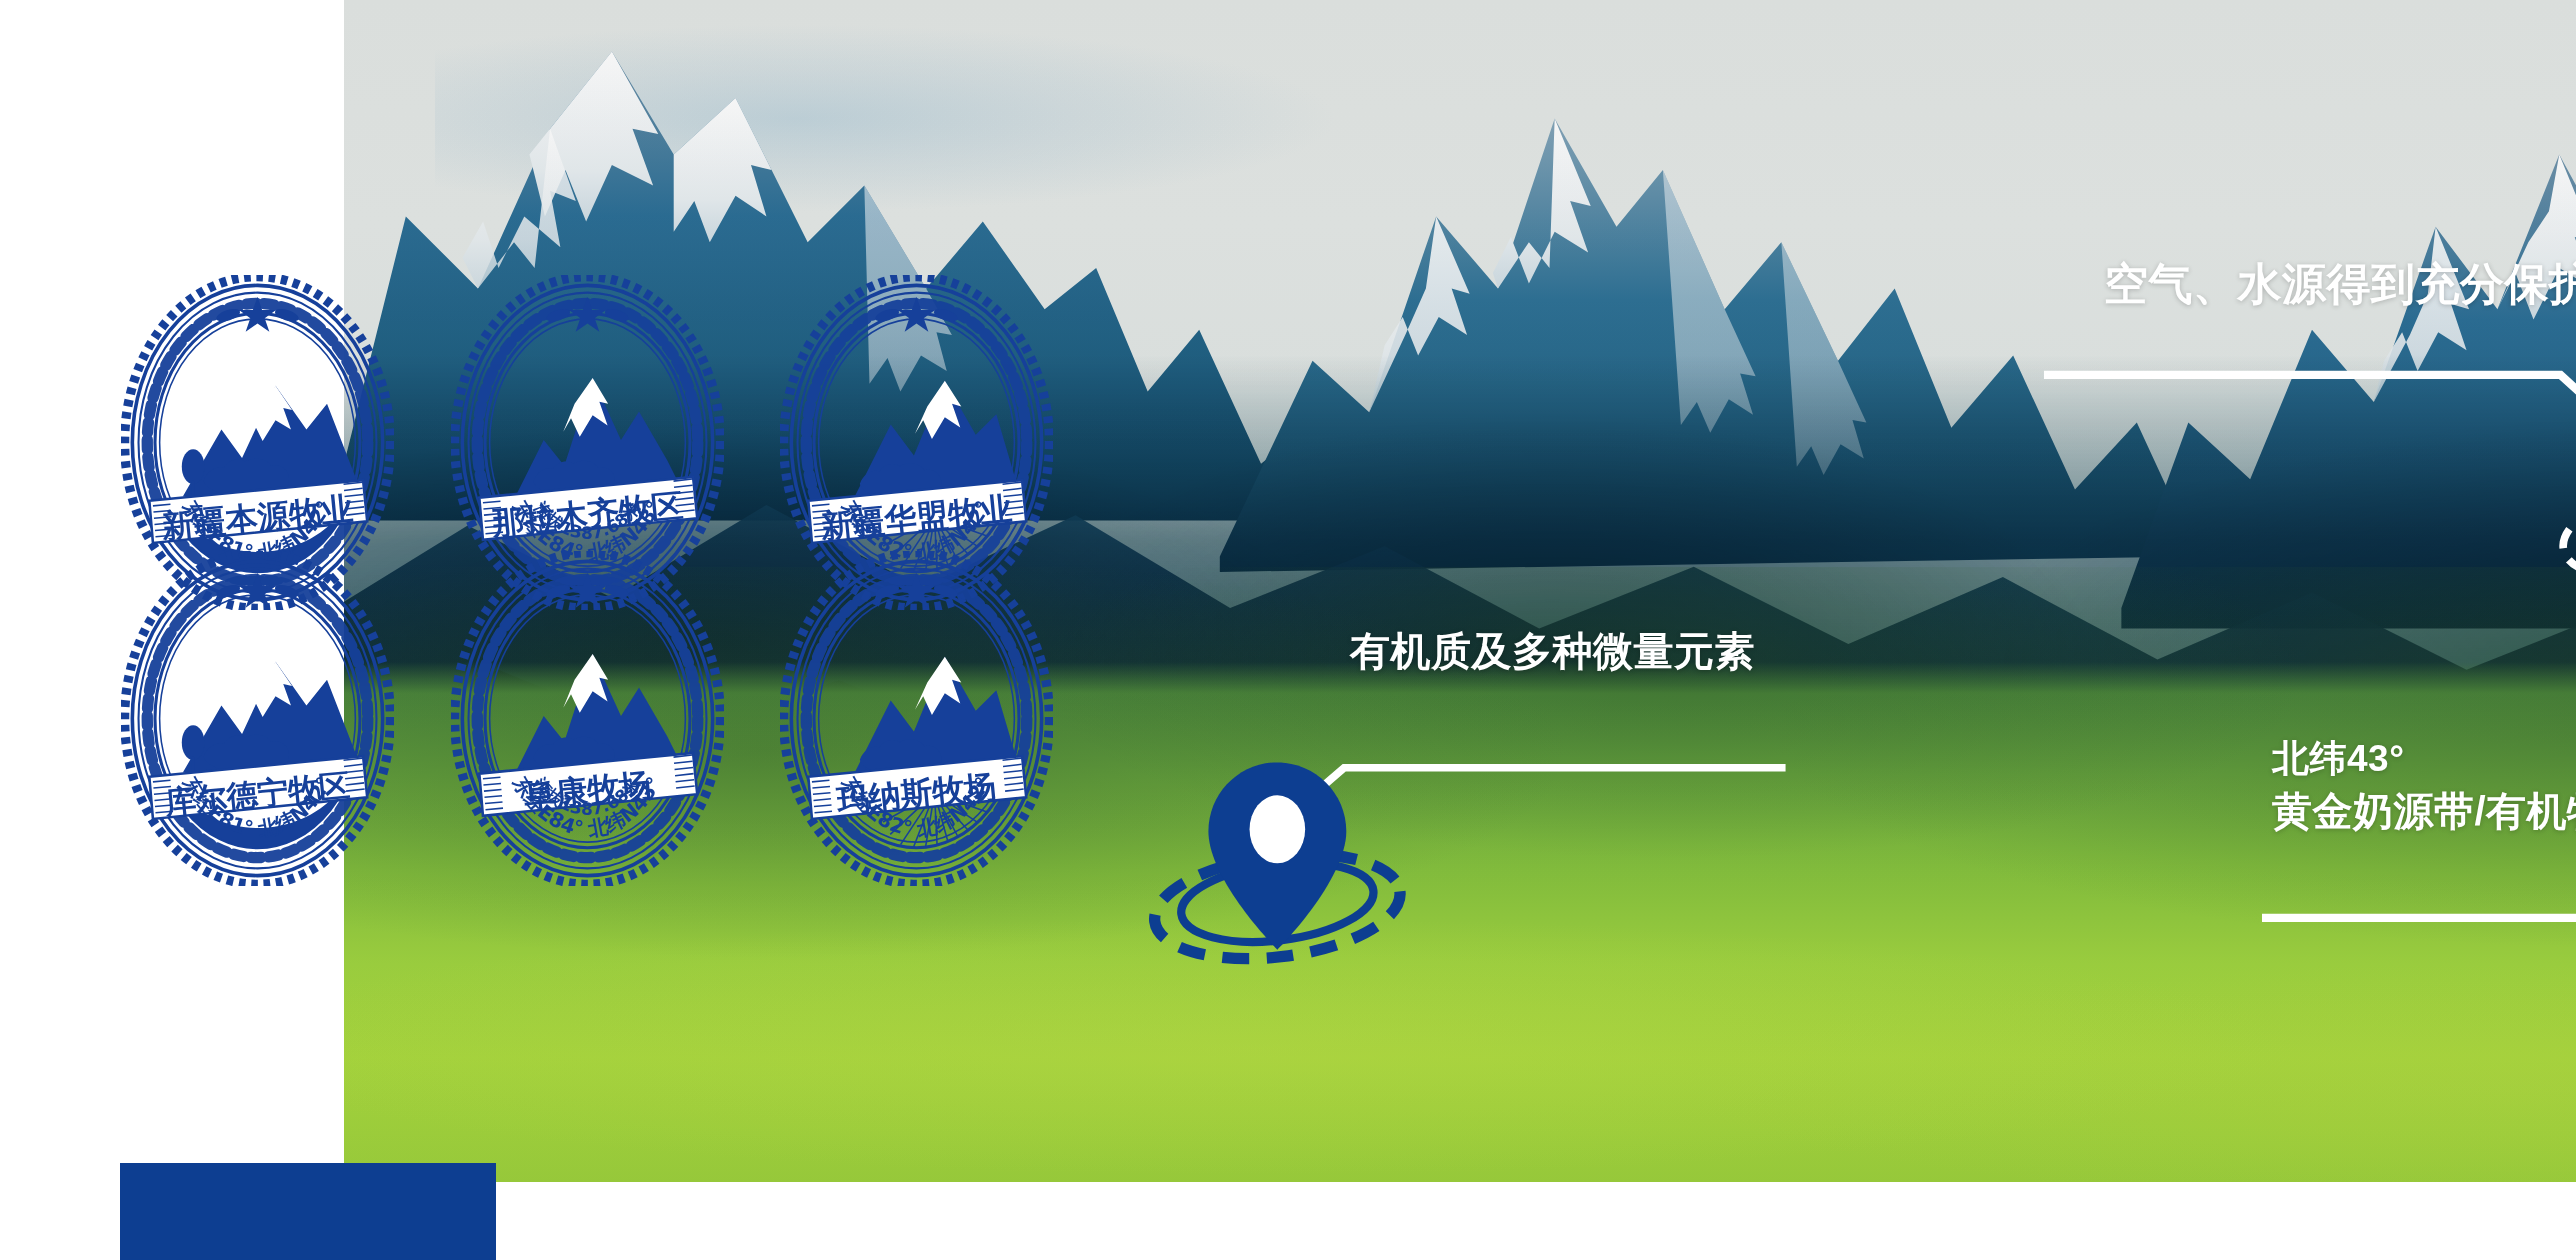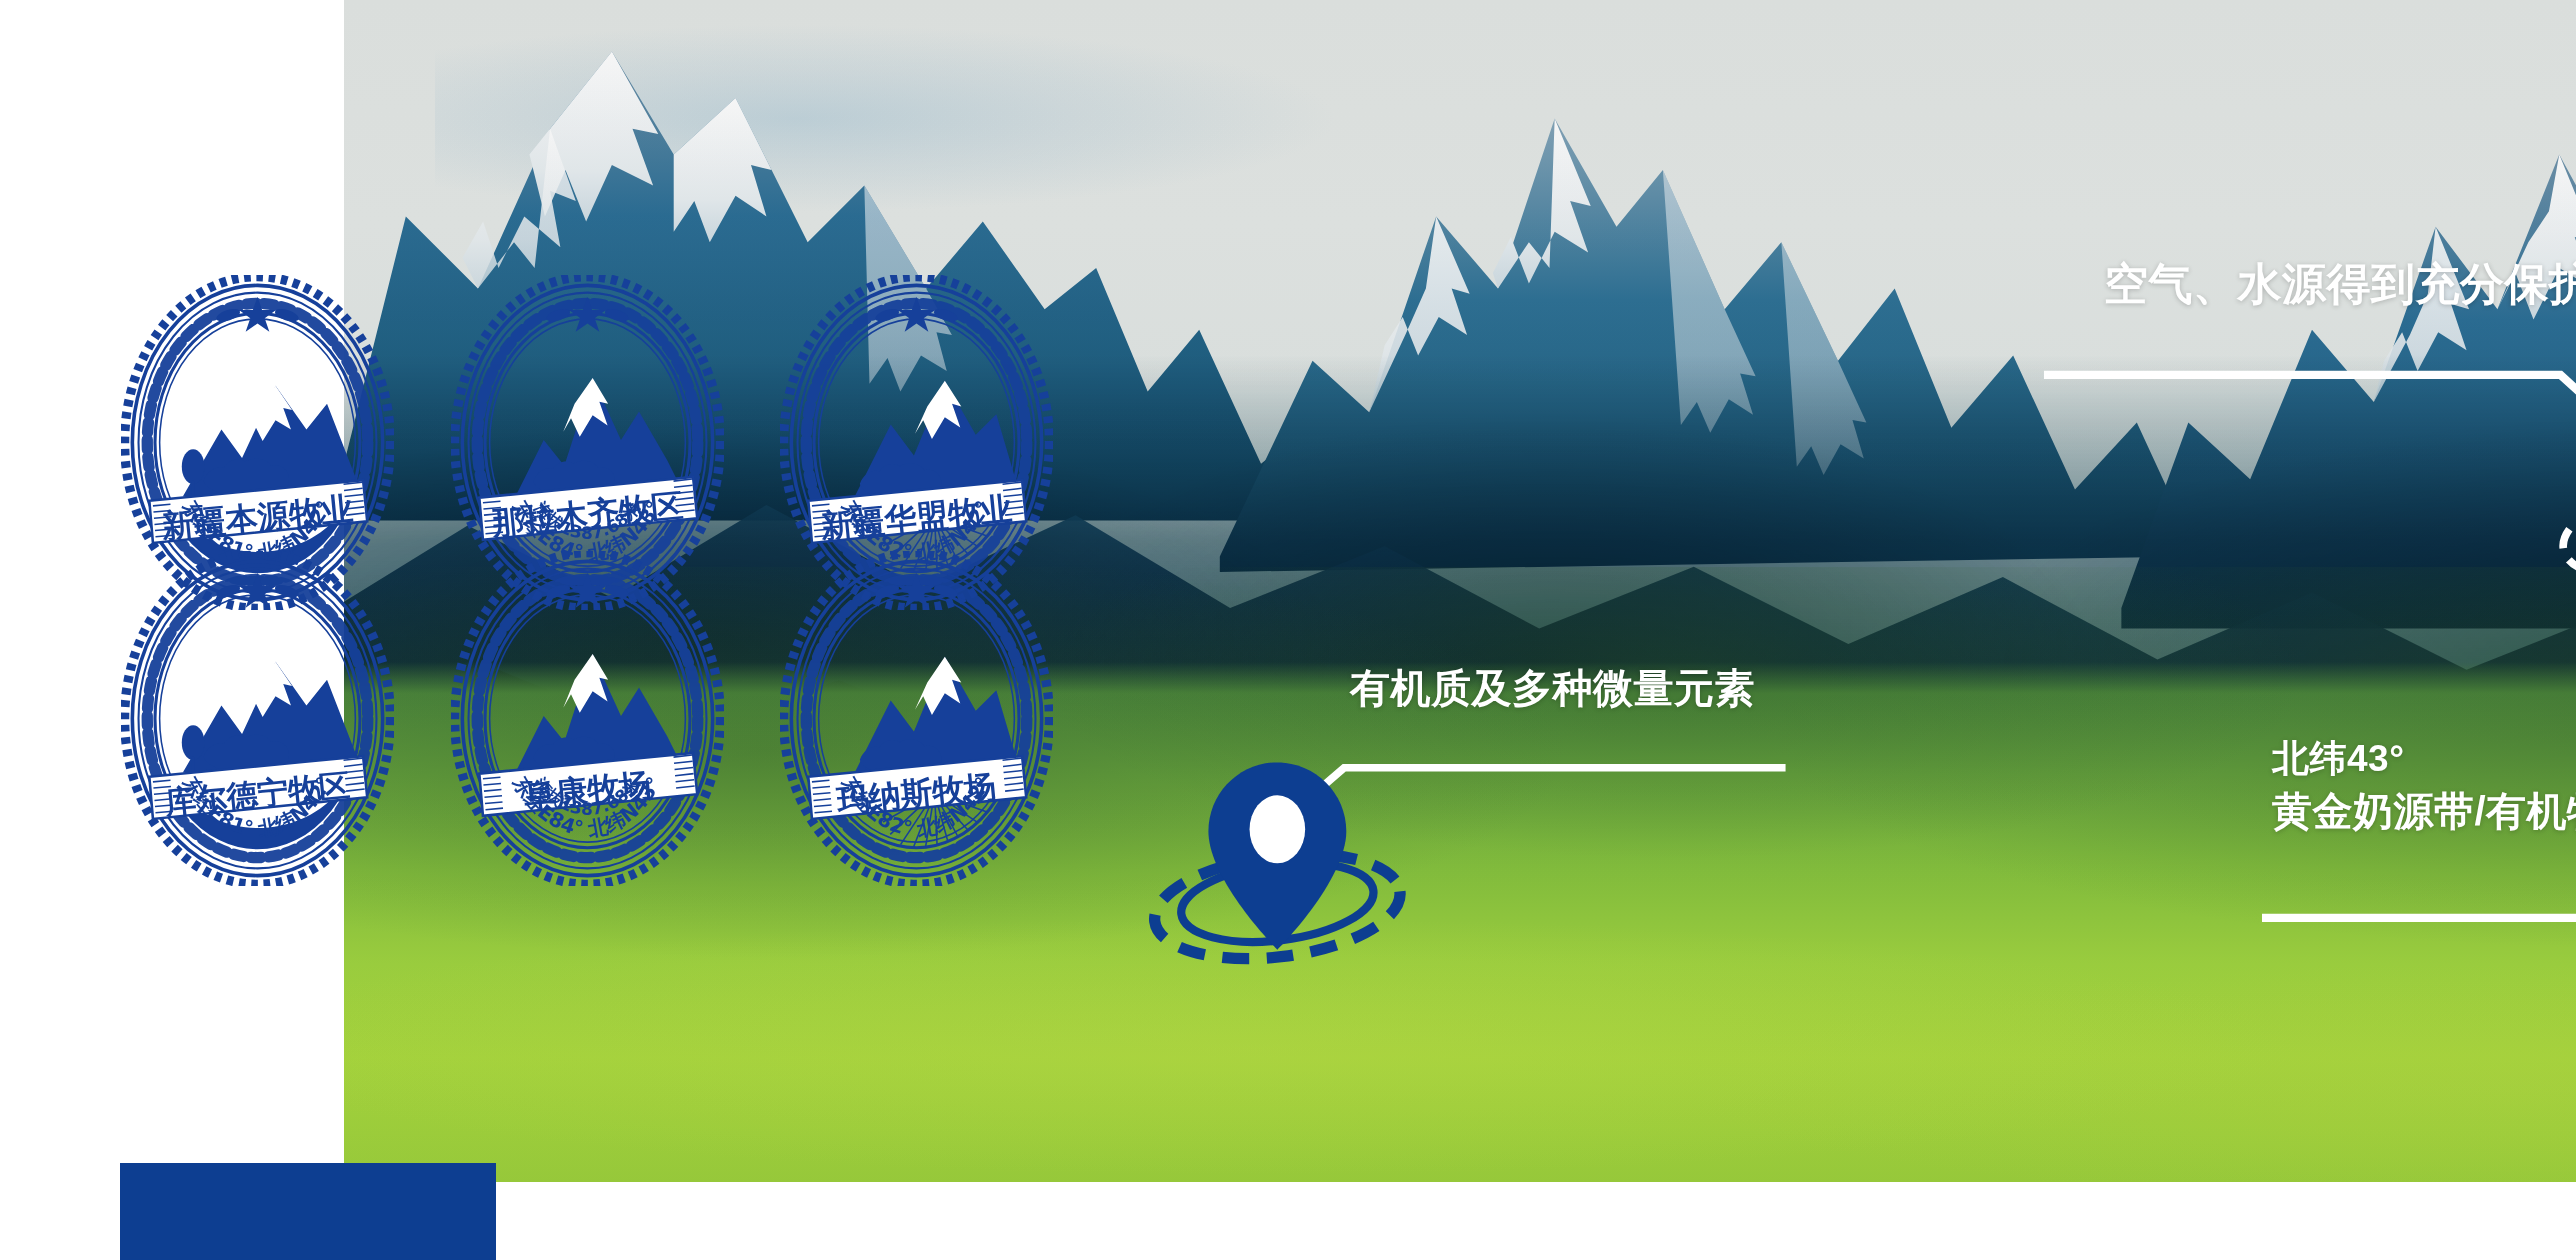--- a/index.html
+++ b/index.html
@@ -508,21 +508,21 @@
   </svg>
   <div class="pin-wrap" style="left:2540px;top:376px;">
     <svg width="247" height="216" viewBox="0 0 480 420">
       <ellipse cx="238" cy="300" rx="196" ry="86" fill="none" stroke="#ffffff" stroke-width="15" stroke-dasharray="40 26" transform="rotate(-11 238 300)"></ellipse>
       <ellipse cx="238" cy="296" rx="150" ry="64" fill="none" stroke="#ffffff" stroke-width="15" transform="rotate(-11 238 296)"></ellipse>
       <path d="M238,38 C174,38 122,90 122,154 c0,82 116,196 116,196 s116,-114 116,-196 C354,90 302,38 238,38 Z" fill="#ffffff"></path>
       <circle cx="238" cy="152" r="50" fill="#1c5f86"></circle>
     </svg>
   </div>
 
-  <div class="callout" style="left:1350px;top:665px;">
+  <div class="callout" style="left:1350px;top:628px;">
     <div class="ctext" style="font-size:40px;letter-spacing:0.5px;">有机质及多种微量元素</div>
   </div>
   <svg class="conn" style="left:1236px;top:714px;width:556px;height:124px;" viewBox="0 0 1080 240">
     <polyline points="1060,104 210,104 78,218" fill="none" stroke="#ffffff" stroke-width="15" stroke-linejoin="miter" stroke-linecap="square"></polyline>
   </svg>
   <div class="pin-wrap" style="left:1123px;top:752px;">
     <svg width="319" height="242" viewBox="0 0 620 470">
       <ellipse cx="300" cy="300" rx="240" ry="98" fill="none" stroke="#0D3E91" stroke-width="22" stroke-dasharray="52 34" transform="rotate(-7 300 300)"></ellipse>
       <ellipse cx="300" cy="292" rx="188" ry="74" fill="none" stroke="#0D3E91" stroke-width="16" transform="rotate(-7 300 292)"></ellipse>
       <path d="M300,20 C226,20 166,80 166,154 c0,96 134,230 134,230 s134,-134 134,-230 C434,80 374,20 300,20 Z" fill="#0D3E91"></path>

